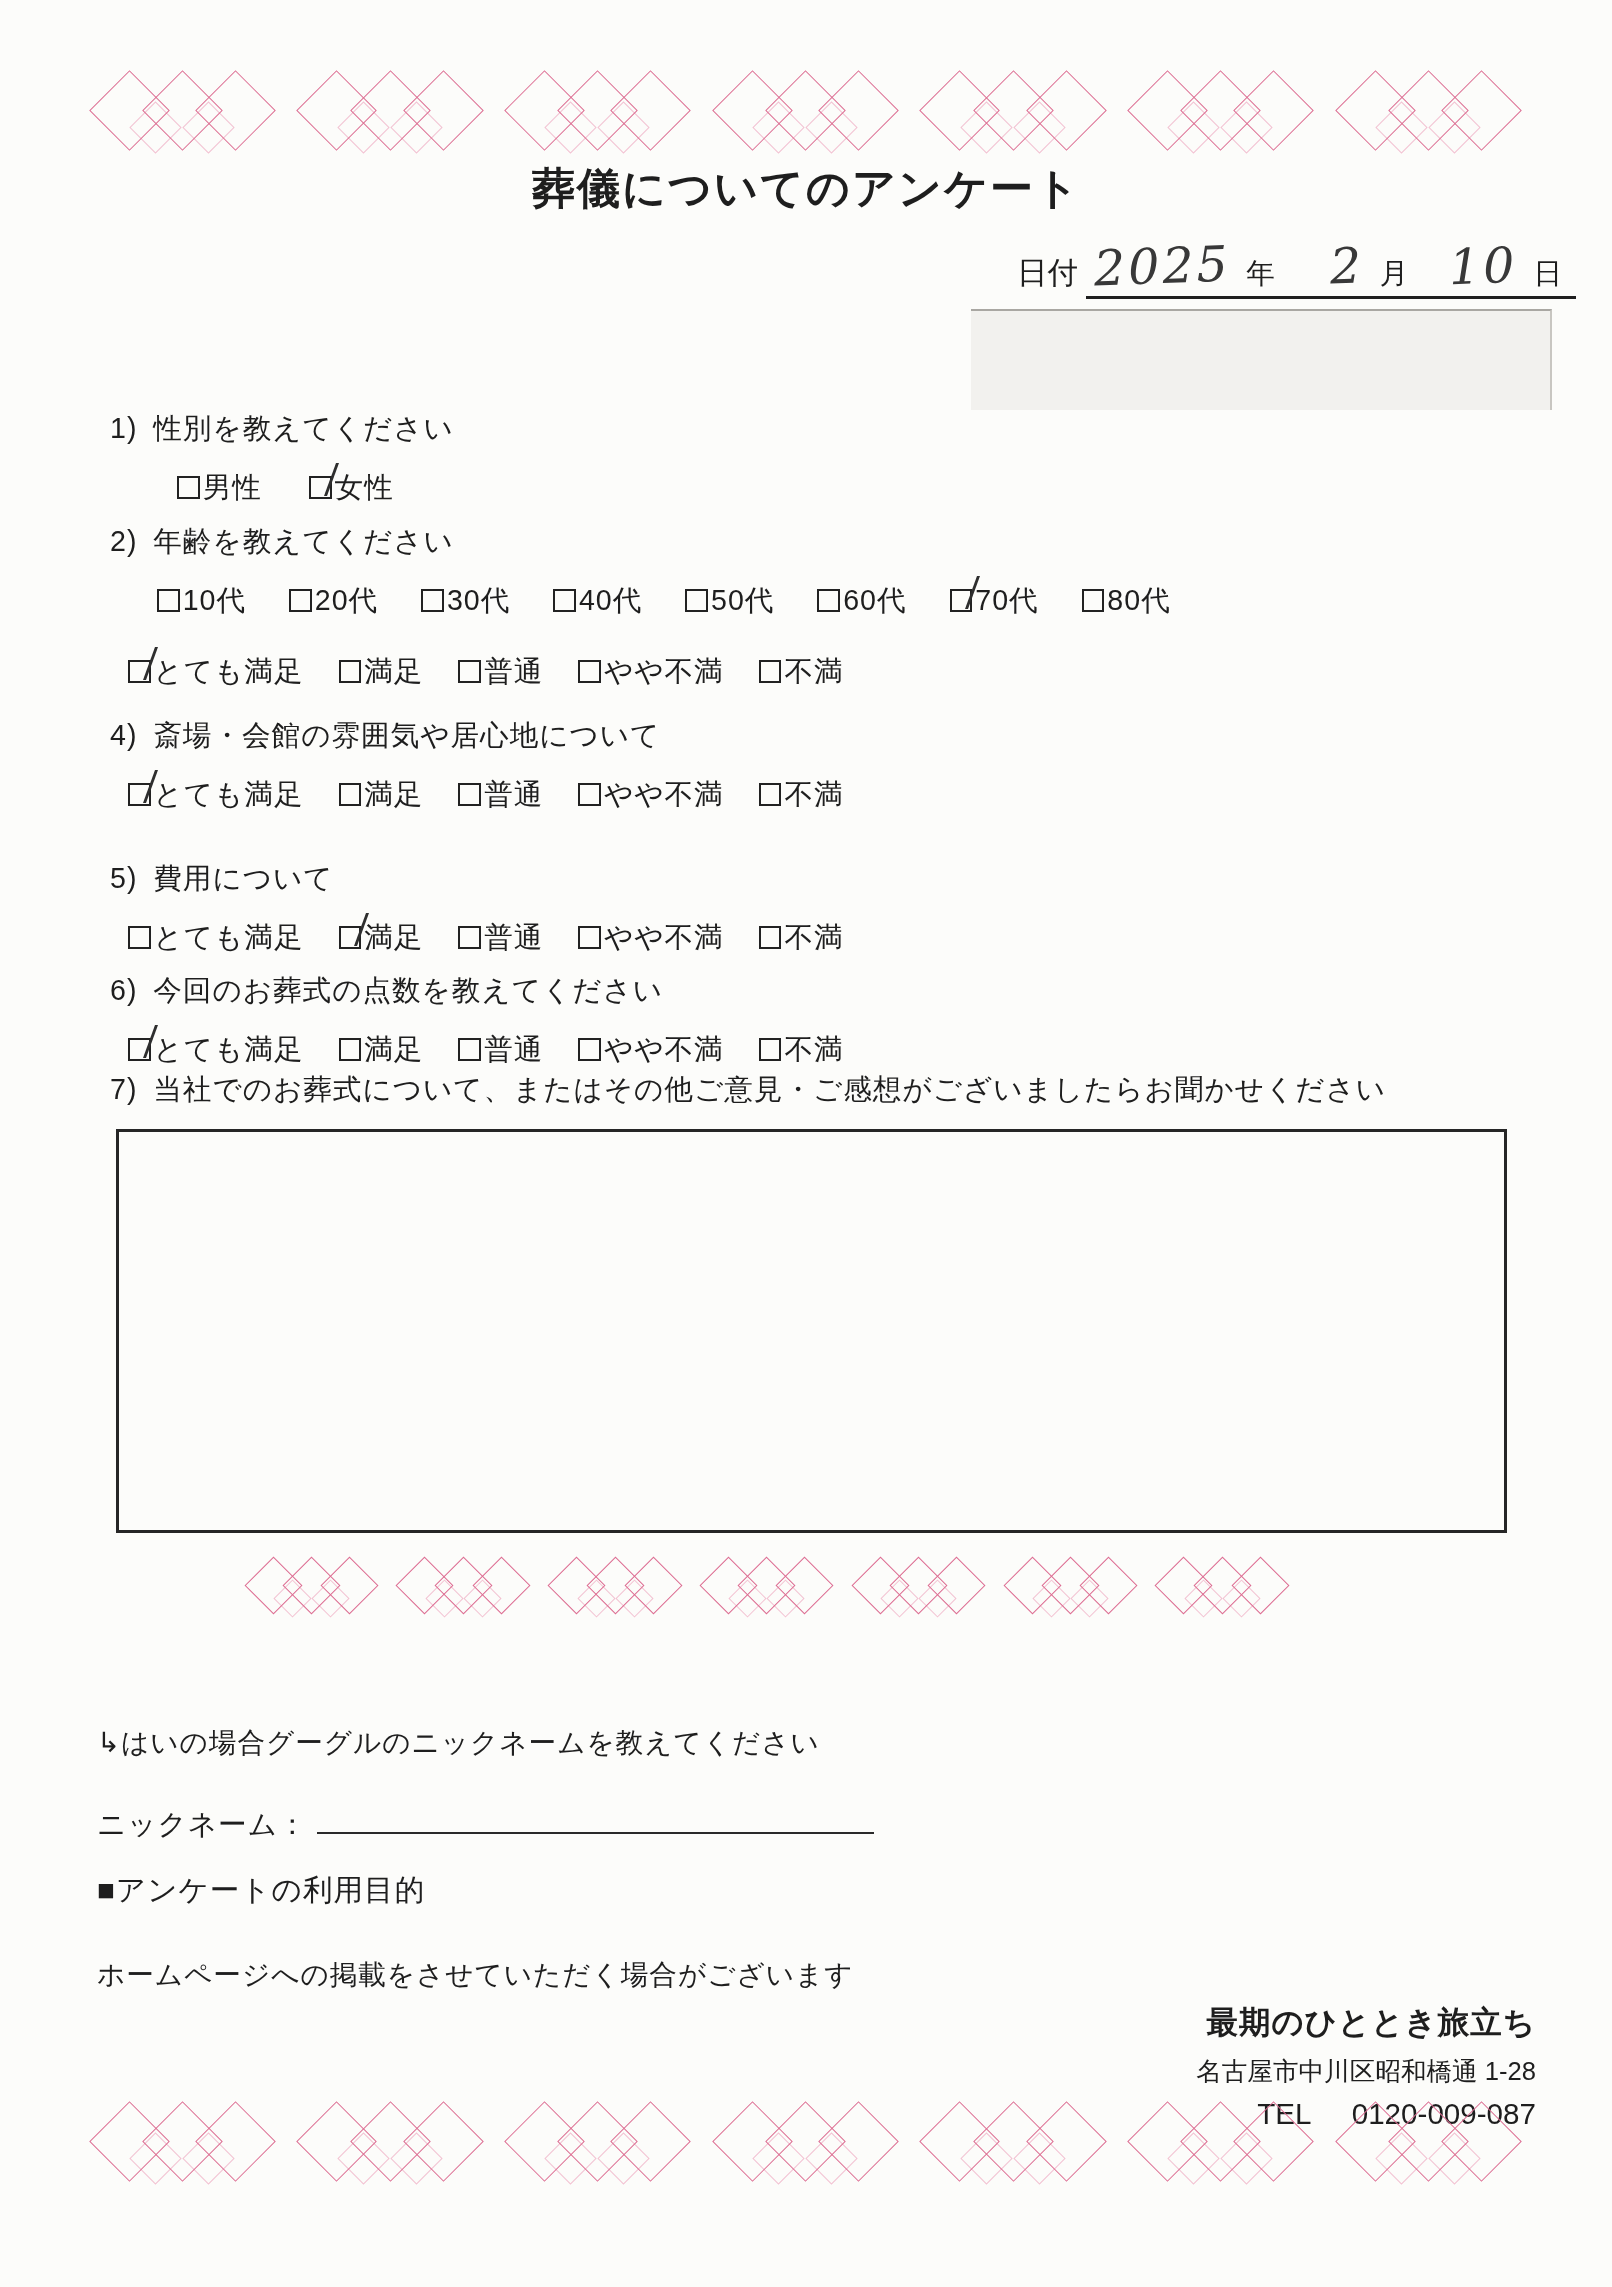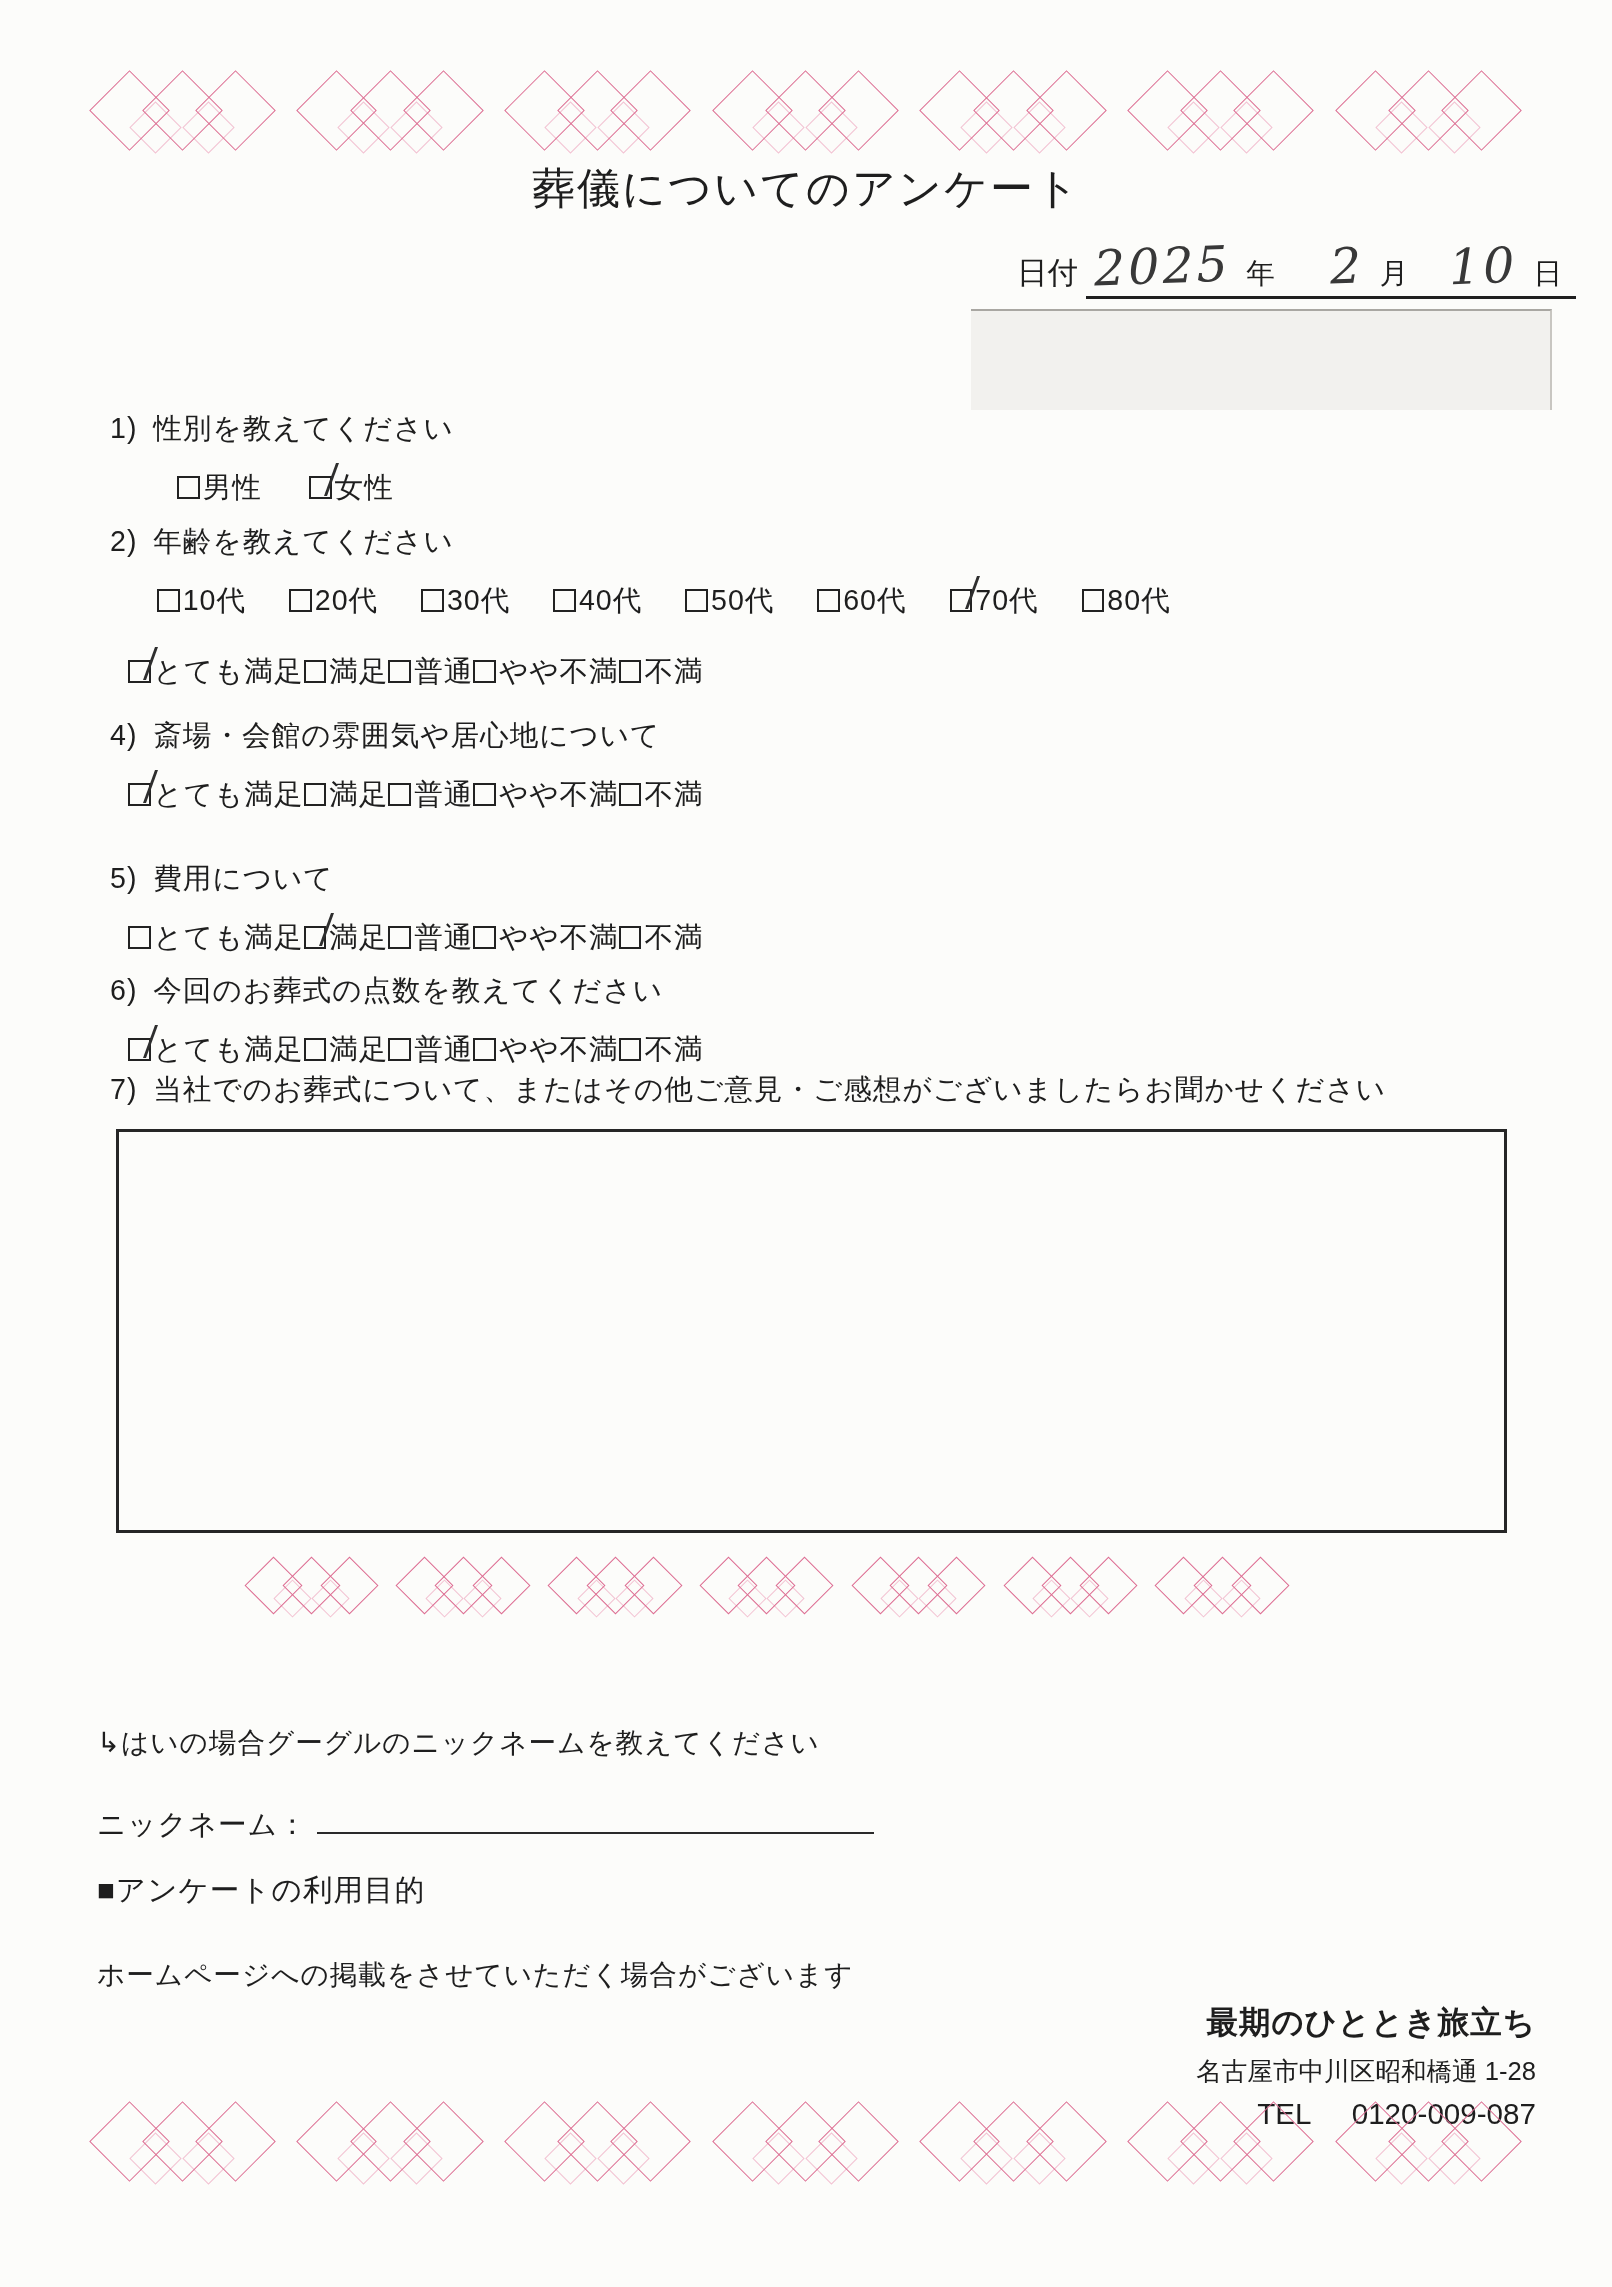--- a/index.html
+++ b/index.html
@@ -25,21 +25,21 @@
   .deco-mid{left:244px;top:1556px;width:1046px;height:69px;}
   .deco-bottom{left:89px;top:2100px;width:1433px;height:95px;}
   .dia-group{position:relative;flex:none;}
   .dia{position:absolute;transform:rotate(45deg);border:1.8px solid var(--dia-dark);box-sizing:border-box;}
   .dia.light{border-color:var(--dia-light);border-width:1.4px;}
 
   
   .title{
     position:absolute;left:0;top:160px;width:100%;
     margin:0;text-align:center;
-    font-size:43px;font-weight:normal;letter-spacing:2px;
+    font-size:43px;font-weight:bold;letter-spacing:2px;
   }
   .date-row{position:absolute;left:1017px;top:242px;display:flex;align-items:baseline;}
   .date-label{font-size:30.5px;flex:none;margin-right:7.9px;}
   .date-line{display:flex;align-items:baseline;border-bottom:3px solid #1f1f1f;padding:0 13.8px 3px 7.9px;}
   .hand{
     font-family:"DejaVu Serif","Liberation Serif",serif;
     font-style:italic;font-weight:400;
     font-size:49px;line-height:1;color:#383838;letter-spacing:3px;
     transform:rotate(-2deg);
   }
@@ -53,21 +53,21 @@
   }
 
   
   .question{position:absolute;left:110px;}
   .q1{top:409px}.q2{top:522px}.q3{top:632px}.q4{top:716px}.q5{top:859px}.q6{top:971px}.q7{top:1070px}
   .q-title{font-size:28.6px;letter-spacing:1px;white-space:nowrap;}
   .q-num{margin-right:15.8px;}
   .options{display:flex;align-items:center;margin-top:20px;}
   .options.gender{margin-left:67px;gap:47px;}
   .options.age{margin-left:47px;gap:43px;}
-  .options.sat{margin-left:7.9px;padding-left:10px;}
+  .options.sat{margin-left:7.9px;gap:35px;padding-left:10px;}
   .option{display:inline-flex;align-items:center;white-space:nowrap;}
   .opt-label{font-size:28.6px;letter-spacing:1px;}
   .checkbox{position:relative;width:22.7px;height:22.7px;border:2.5px solid #222;margin-right:3px;flex:none;box-sizing:border-box;}
   .mark{
     display:none;position:absolute;left:1px;bottom:1px;
     width:11.8px;height:33px;
     border-right:3px solid #2e2e2e;
     transform:skewX(-20deg);transform-origin:50% 100%;
   }
   .option.checked .mark{display:block;}

